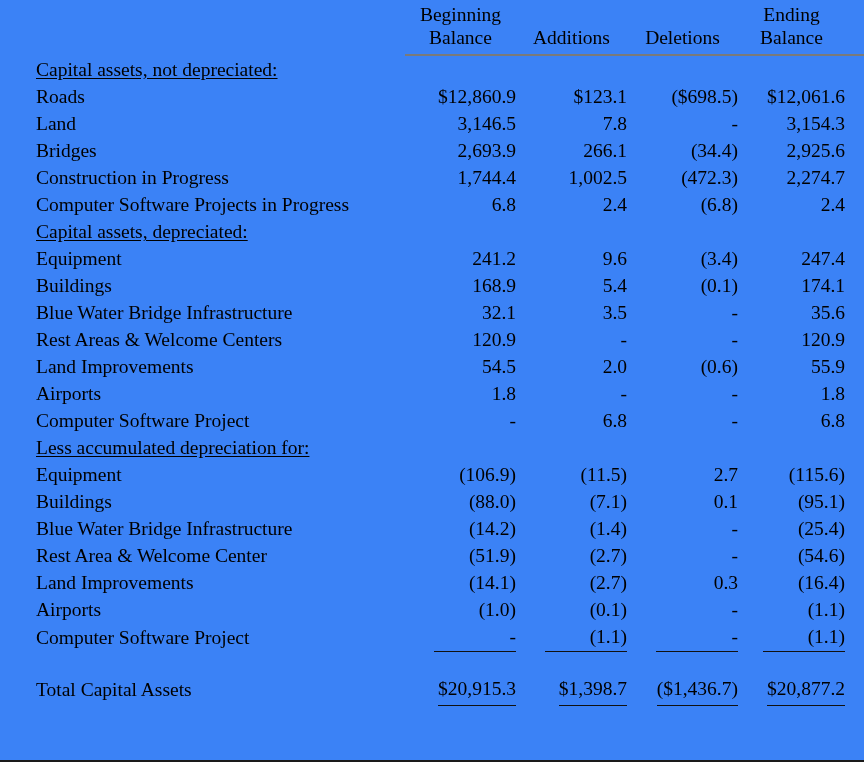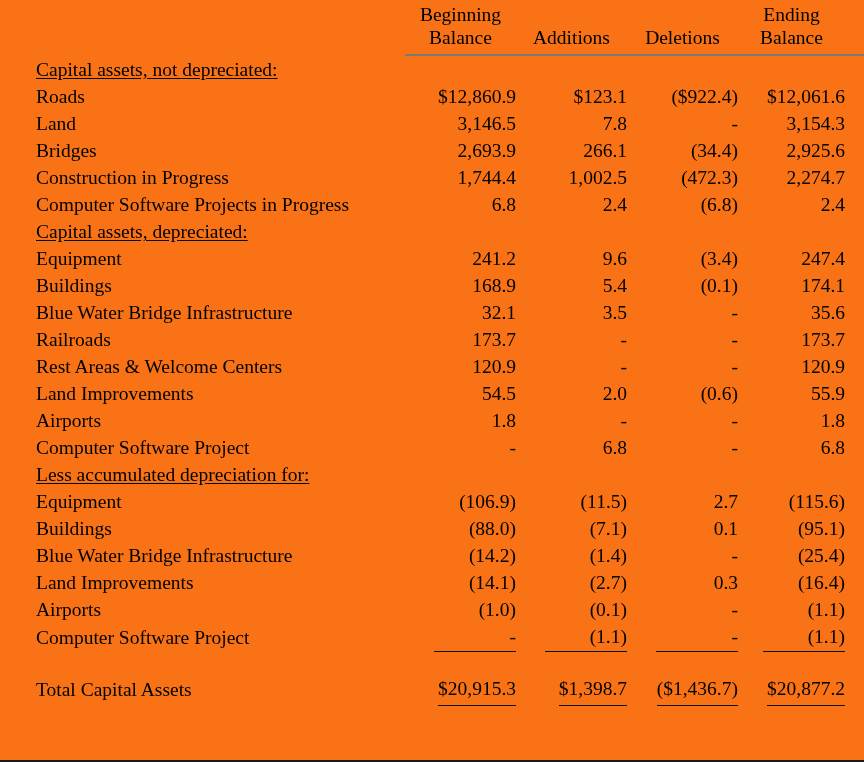--- a/index.html
+++ b/index.html
@@ -12,21 +12,21 @@
     height: 762px;
     font-family: "Liberation Serif", "DejaVu Serif", serif;
     color: #000000;
     overflow: hidden;
   }
   .sheet {
     position: relative;
     width: 864px;
     height: 762px;
     box-sizing: border-box;
-    background: #f97316;
+    background: #3b82f6;
     border-bottom: 2px solid #1a1a1a;
   }
   table.capital-table {
     border-collapse: collapse;
     width: 864px;
     table-layout: fixed;
     font-size: 19.5px;
   }
   col.c-label { width: 405px; }
   col.c-num   { width: 111px; }
@@ -133,21 +133,21 @@
           <td class="label"><span class="section-underline">Capital assets, not depreciated:</span></td>
           <td class="num"></td>
           <td class="num"></td>
           <td class="num"></td>
           <td class="num last-col"></td>
         </tr>
         <tr>
           <td class="label">Roads</td>
           <td class="num">$12,860.9</td>
           <td class="num">$123.1</td>
-          <td class="num">($922.4)</td>
+          <td class="num">($698.5)</td>
           <td class="num last-col">$12,061.6</td>
         </tr>
         <tr>
           <td class="label">Land</td>
           <td class="num">3,146.5</td>
           <td class="num">7.8</td>
           <td class="num">-</td>
           <td class="num last-col">3,154.3</td>
         </tr>
         <tr>
@@ -193,27 +193,20 @@
           <td class="num last-col">174.1</td>
         </tr>
         <tr>
           <td class="label">Blue Water Bridge Infrastructure</td>
           <td class="num">32.1</td>
           <td class="num">3.5</td>
           <td class="num">-</td>
           <td class="num last-col">35.6</td>
         </tr>
         <tr>
-          <td class="label">Railroads</td>
-          <td class="num">173.7</td>
-          <td class="num">-</td>
-          <td class="num">-</td>
-          <td class="num last-col">173.7</td>
-        </tr>
-        <tr>
           <td class="label">Rest Areas &amp; Welcome Centers</td>
           <td class="num">120.9</td>
           <td class="num">-</td>
           <td class="num">-</td>
           <td class="num last-col">120.9</td>
         </tr>
         <tr>
           <td class="label">Land Improvements</td>
           <td class="num">54.5</td>
           <td class="num">2.0</td>
@@ -254,20 +247,27 @@
           <td class="num">(7.1)</td>
           <td class="num">0.1</td>
           <td class="num last-col">(95.1)</td>
         </tr>
         <tr>
           <td class="label">Blue Water Bridge Infrastructure</td>
           <td class="num">(14.2)</td>
           <td class="num">(1.4)</td>
           <td class="num">-</td>
           <td class="num last-col">(25.4)</td>
+        </tr>
+        <tr>
+          <td class="label">Rest Area &amp; Welcome Center</td>
+          <td class="num">(51.9)</td>
+          <td class="num">(2.7)</td>
+          <td class="num">-</td>
+          <td class="num last-col">(54.6)</td>
         </tr>
         <tr>
           <td class="label">Land Improvements</td>
           <td class="num">(14.1)</td>
           <td class="num">(2.7)</td>
           <td class="num">0.3</td>
           <td class="num last-col">(16.4)</td>
         </tr>
         <tr>
           <td class="label">Airports</td>

